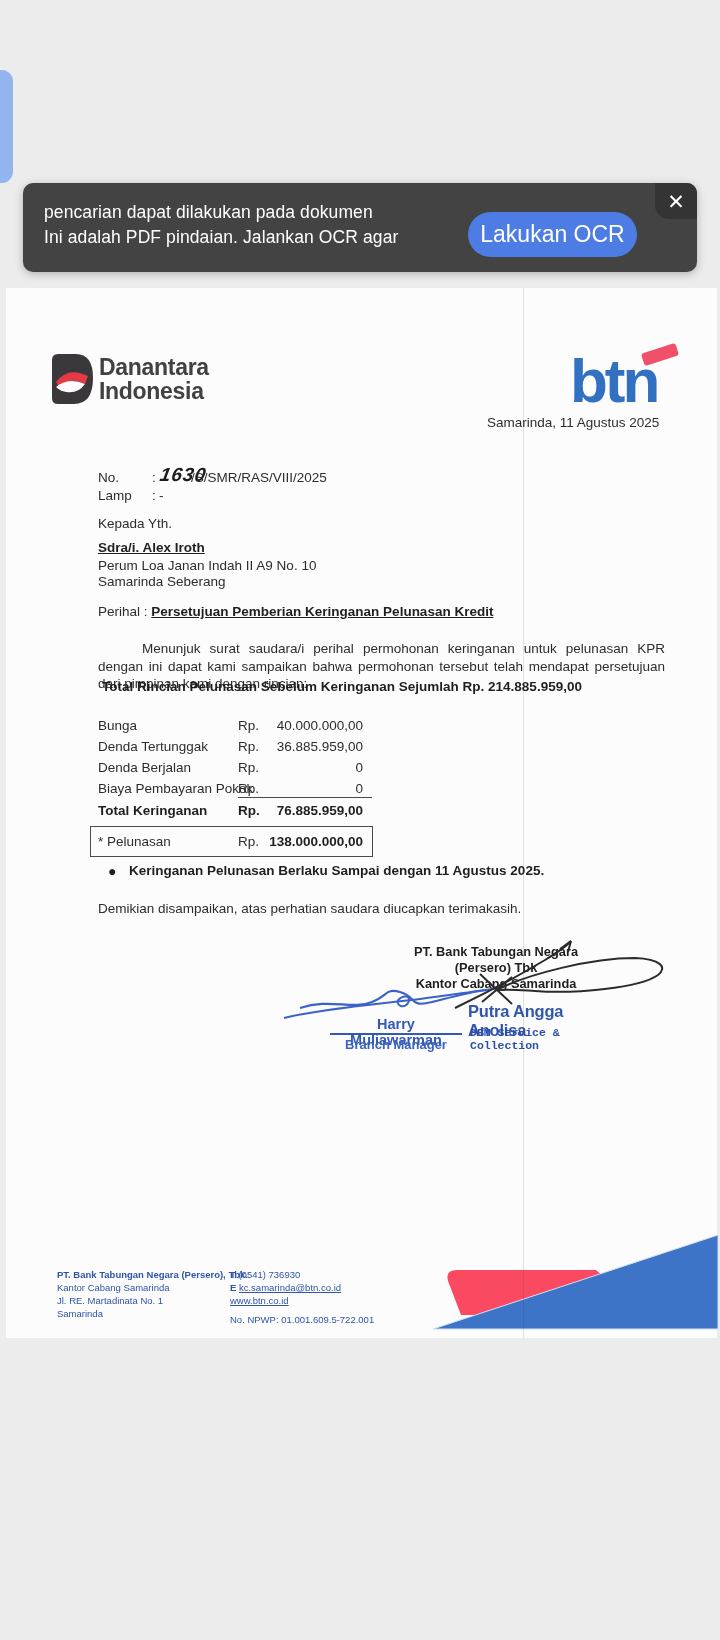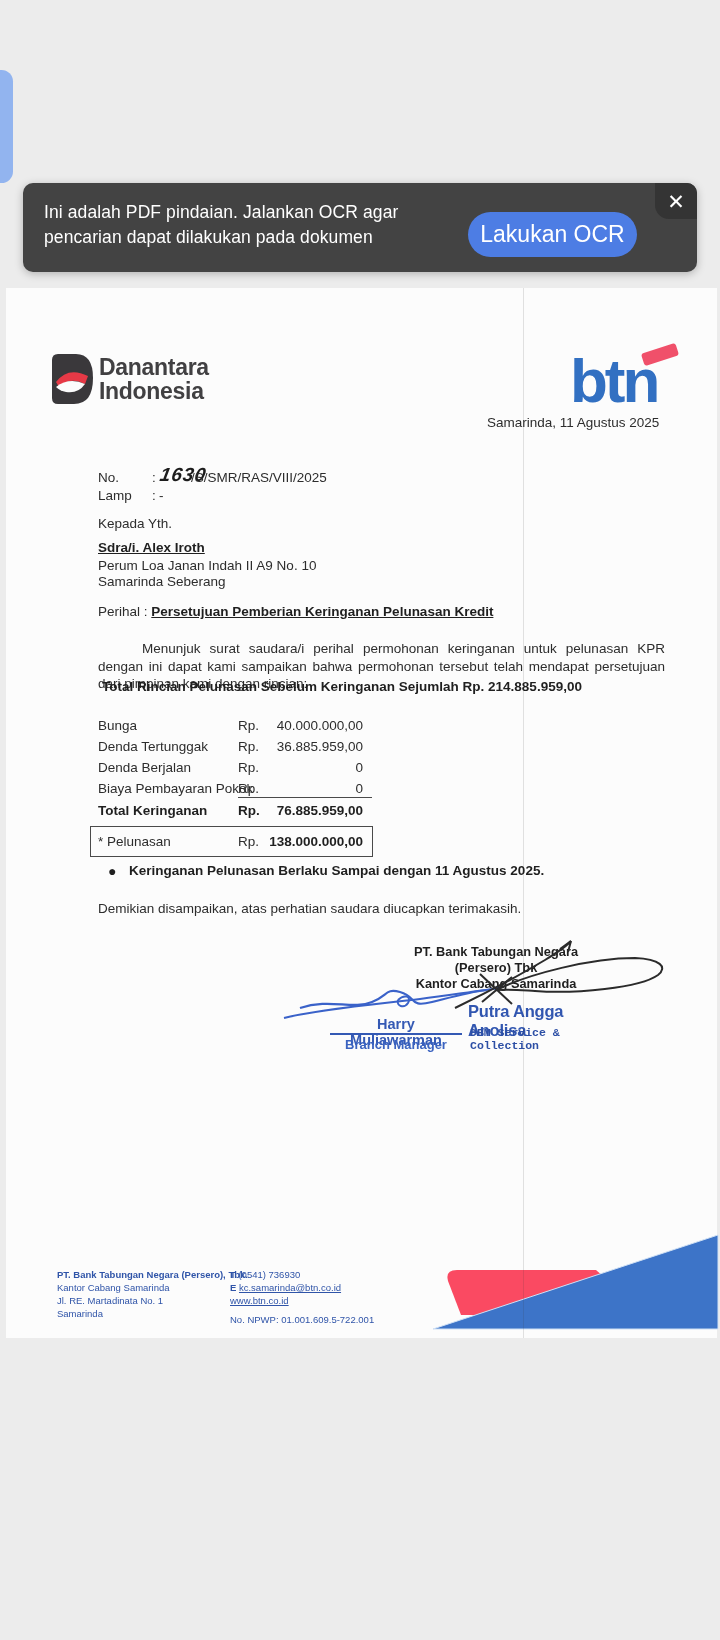--- a/index.html
+++ b/index.html
@@ -180,20 +180,20 @@
     <div><span class="bold" style="color:#2f54a8;">T</span> <span>(0541) 736930</span></div>
     <div><span class="bold" style="color:#2f54a8;">E</span> <span class="u">kc.samarinda@btn.co.id</span></div>
     <div class="u">www.btn.co.id</div>
     <div style="margin-top:6px;">No. NPWP: 01.001.609.5-722.001</div>
   </div>
 
   <div class="fold-line"></div>
 
   <div class="banner">
     <div class="banner-text">
+      <div>pencarian dapat dilakukan pada dokumen</div>
       <div>Ini adalah PDF pindaian. Jalankan OCR agar</div>
-      <div>pencarian dapat dilakukan pada dokumen</div>
     </div>
     <button class="ocr-btn">Lakukan OCR</button>
     <div class="close-btn">✕</div>
   </div>
 
 </div>
 
 </body></html>

